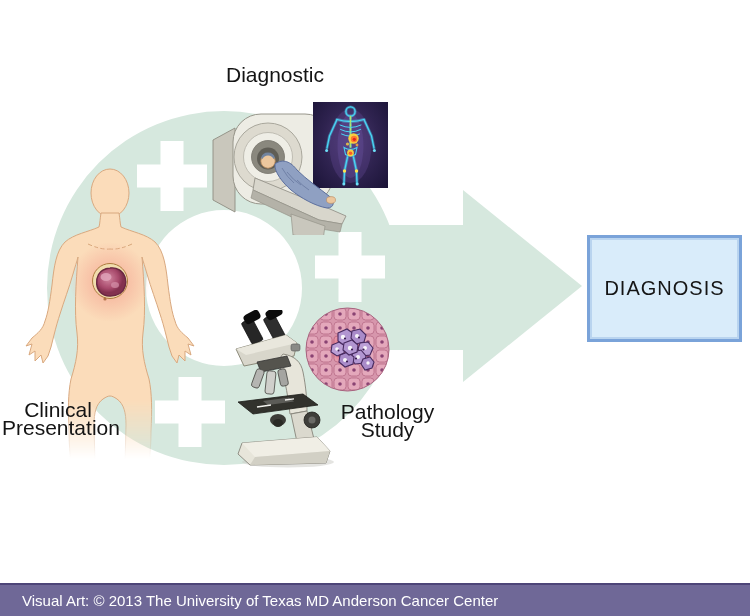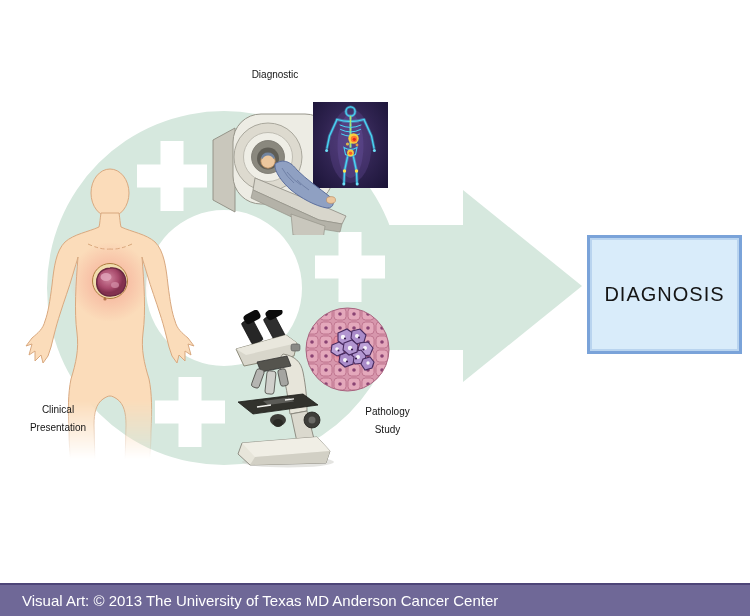--- a/index.html
+++ b/index.html
@@ -3,25 +3,25 @@
 <meta charset="utf-8">
 <style>
   html,body{margin:0;padding:0;background:#ffffff;}
   .canvas{
     position:relative;width:750px;height:616px;overflow:hidden;background:#ffffff;
     font-family:"Liberation Sans",sans-serif;
   }
   .abs{position:absolute;}
   .node-label{
     position:absolute;text-align:center;color:#141414;
-    font-size:10px;line-height:18px;font-weight:400;
+    font-size:21px;line-height:18px;font-weight:400;
   }
   .node-label span{display:block;}
   .result-box{
-    position:absolute;left:587px;top:235px;width:155px;height:119px;
+    position:absolute;left:587px;top:235px;width:155px;height:107px;
     box-sizing:border-box;background:#d9ecfa;border:3px solid #7aa3d9;
     box-shadow:inset 0 0 0 2px #b9d4ef;
     display:flex;align-items:center;justify-content:center;
   }
   .result-box span{font-size:20px;letter-spacing:1px;color:#151515;}
   .scan{
     position:absolute;left:313px;top:102px;width:75px;height:86px;
     background:radial-gradient(ellipse at 50% 45%, #4d3b72 0%, #2f2350 52%, #1a1336 100%);
   }
   .human-svg{

